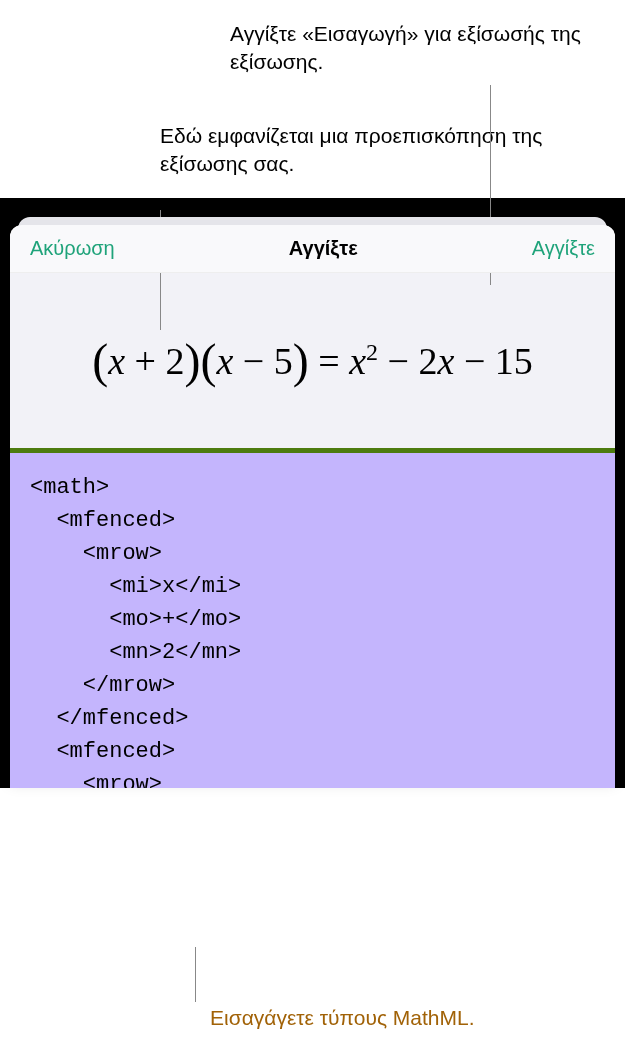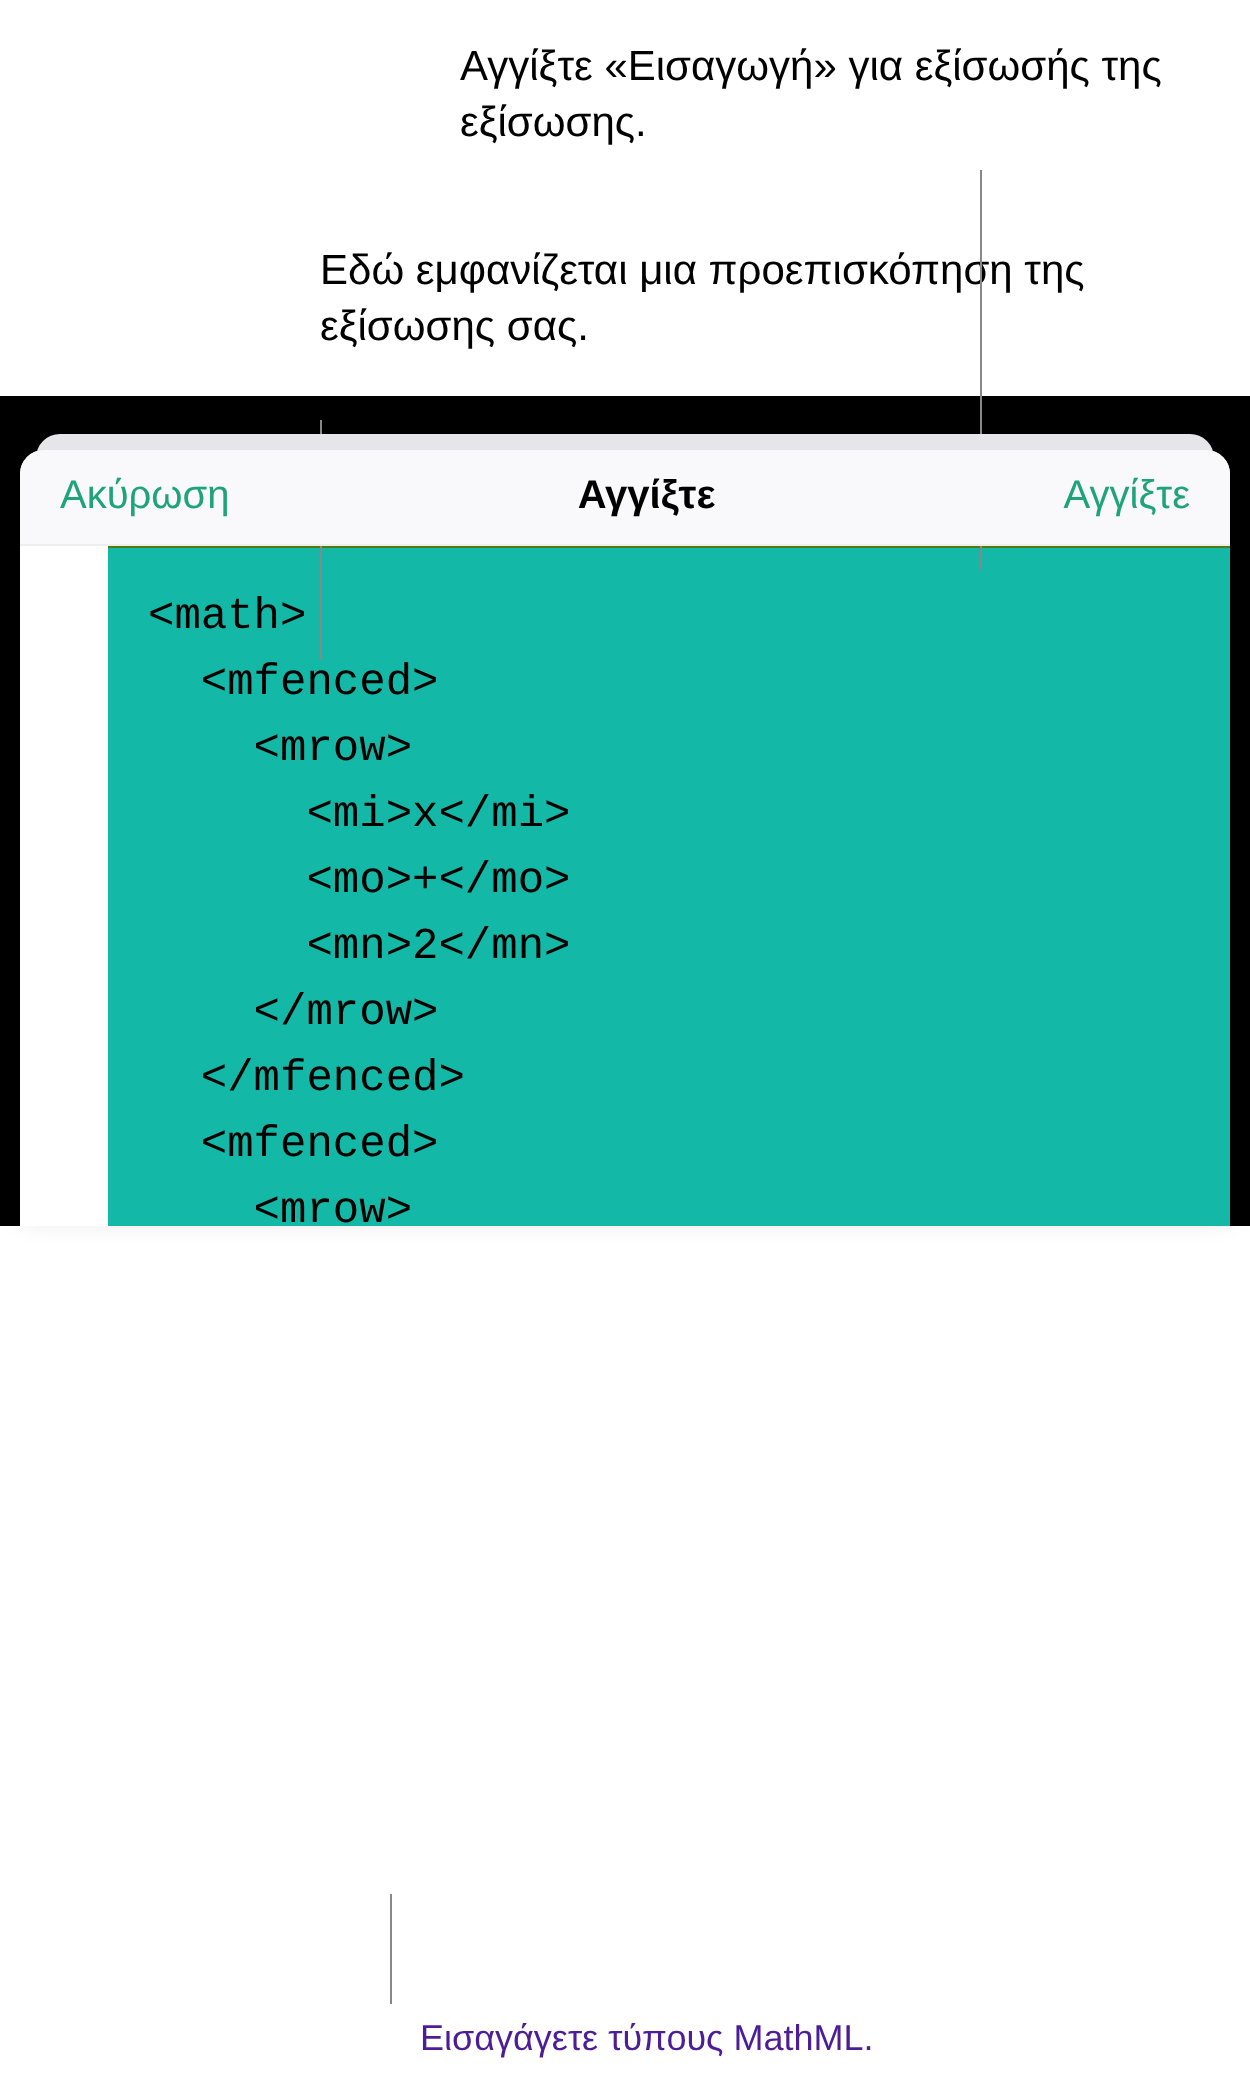--- a/index.html
+++ b/index.html
@@ -100,65 +100,67 @@
       vertical-align: -3px;
     }
     .equation-preview .italic {
       font-style: italic;
     }
     .equation-preview sup {
       font-size: 24px;
       vertical-align: 14px;
     }
     .code-area {
-      background: #14b8a6;
+      background: #c4b5fd;
       padding: 18px 20px;
       font-family: "Menlo", "Courier New", monospace;
       font-size: 22px;
       line-height: 1.5;
       color: #000;
       white-space: pre;
       height: 340px;
       overflow: hidden;
-      border-top: 1px solid #4d7c0f;
-      margin-left: 44px;
+      border-top: 5px solid #4d7c0f;
     }
     .callout-bottom-line {
       position: absolute;
       left: 195px;
       bottom: 38px;
       width: 1px;
       height: 55px;
       background: #888;
     }
     .callout-bottom {
       position: absolute;
       bottom: 10px;
       left: 210px;
-      font-size: 18px;
-      color: #4c1d95;
+      font-size: 21px;
+      color: #a16207;
     }
   </style>
 </head>
 <body>
 
 <div class="callout-top callout-1">Αγγίξτε «Εισαγωγή» για εξίσωσής της εξίσωσης.</div>
 <div class="callout-top callout-2">Εδώ εμφανίζεται μια προεπισκόπηση της εξίσωσης σας.</div>
 
 <div class="callout-line-1"></div>
 <div class="callout-line-2"></div>
 
 <div class="phone-frame">
   <div class="modal-stack"></div>
   <div class="modal-sheet">
     <div class="modal-header">
       <span class="header-btn">Ακύρωση</span>
       <span class="header-title">Αγγίξτε</span>
       <span class="header-btn">Αγγίξτε</span>
     </div>
+    <div class="equation-preview">
+      <span class="paren">(</span><span class="italic">x</span> + 2<span class="paren">)</span><span class="paren">(</span><span class="italic">x</span> − 5<span class="paren">)</span> = <span class="italic">x</span><sup>2</sup> − 2<span class="italic">x</span> − 15
+    </div>
     <div class="code-area">&lt;math&gt;
   &lt;mfenced&gt;
     &lt;mrow&gt;
       &lt;mi&gt;x&lt;/mi&gt;
       &lt;mo&gt;+&lt;/mo&gt;
       &lt;mn&gt;2&lt;/mn&gt;
     &lt;/mrow&gt;
   &lt;/mfenced&gt;
   &lt;mfenced&gt;
     &lt;mrow&gt;</div>

